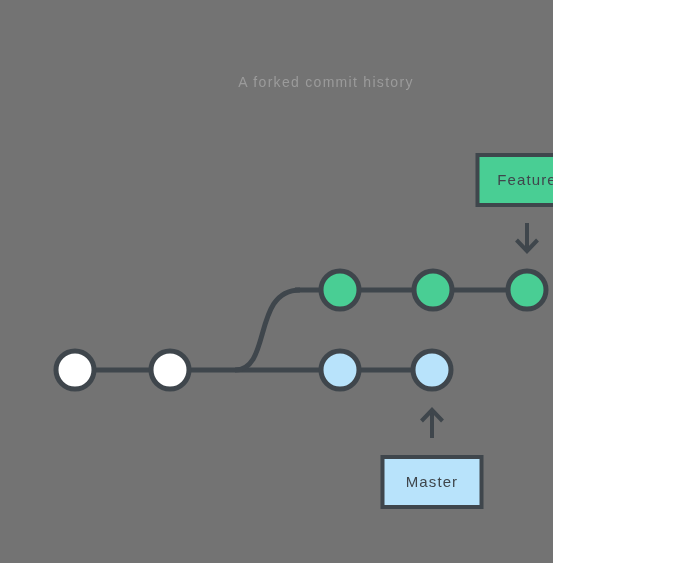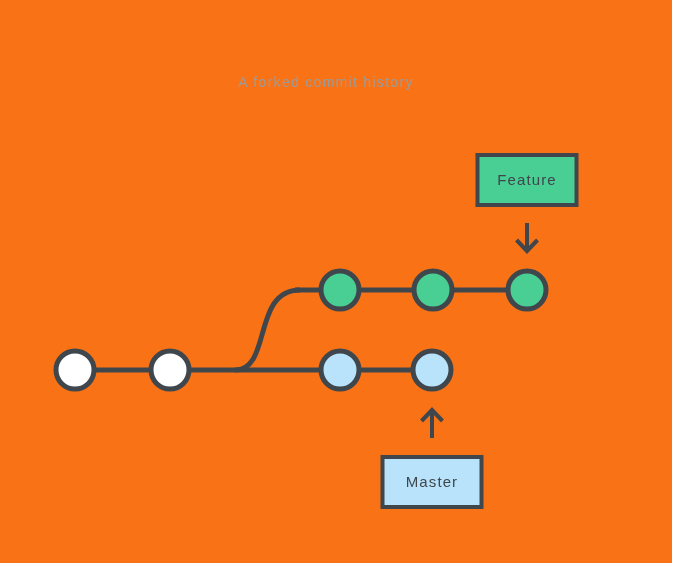--- a/index.html
+++ b/index.html
@@ -3,23 +3,23 @@
 <meta charset="utf-8">
 <style>
   html, body {
     margin: 0;
     padding: 0;
     background: #ffffff;
     font-family: "Liberation Sans", sans-serif;
   }
   .stage {
     position: relative;
-    width: 672px;
+    width: 553px;
     height: 563px;
-    background: #f97316;
+    background: #737373;
     overflow: hidden;
   }
   svg { display: block; }
 
   .title-text {
     fill: #9b9b9b;
     font-size: 14px;
     font-weight: 500;
     letter-spacing: 1.3px;
     text-anchor: middle;

